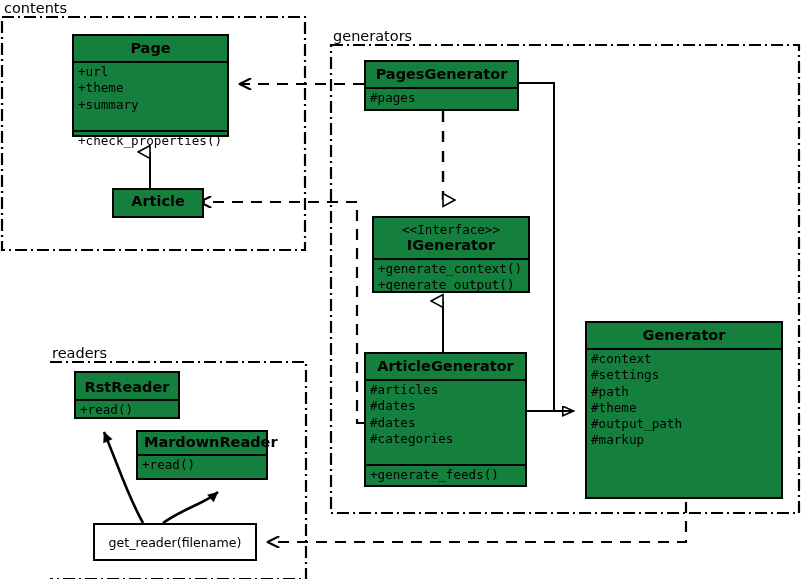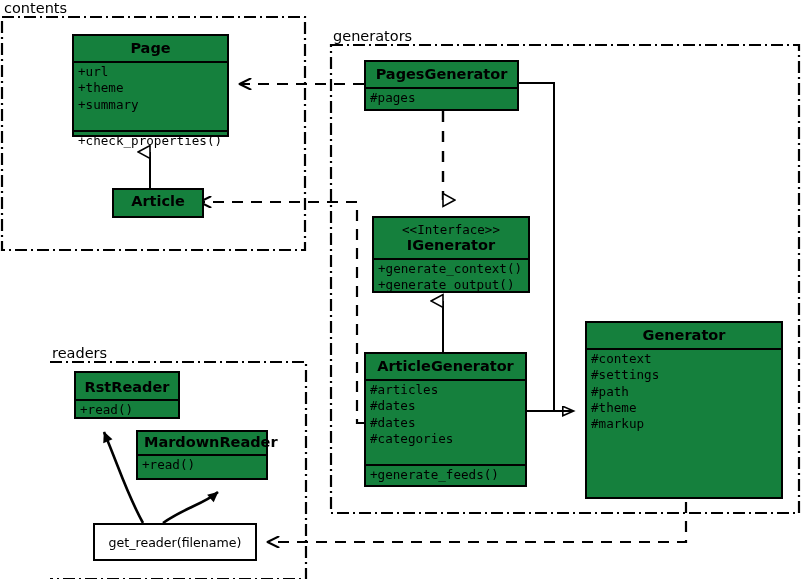--- a/index.html
+++ b/index.html
@@ -157,20 +157,21 @@
     </div>
   </div>
 
   <div class="umlbox" id="generator-box">
     <div class="title">Generator</div>
     <div class="compartment">
       <div class="row">#context</div>
       <div class="row">#settings</div>
       <div class="row">#path</div>
       <div class="row">#theme</div>
+      <div class="row">#output_path</div>
       <div class="row">#markup</div>
     </div>
   </div>
 
   <div class="umlbox" id="rst-box">
     <div class="title" style="padding-top:6px;padding-bottom:3px;">RstReader</div>
     <div class="compartment">
       <div class="row">+read()</div>
     </div>
   </div>

